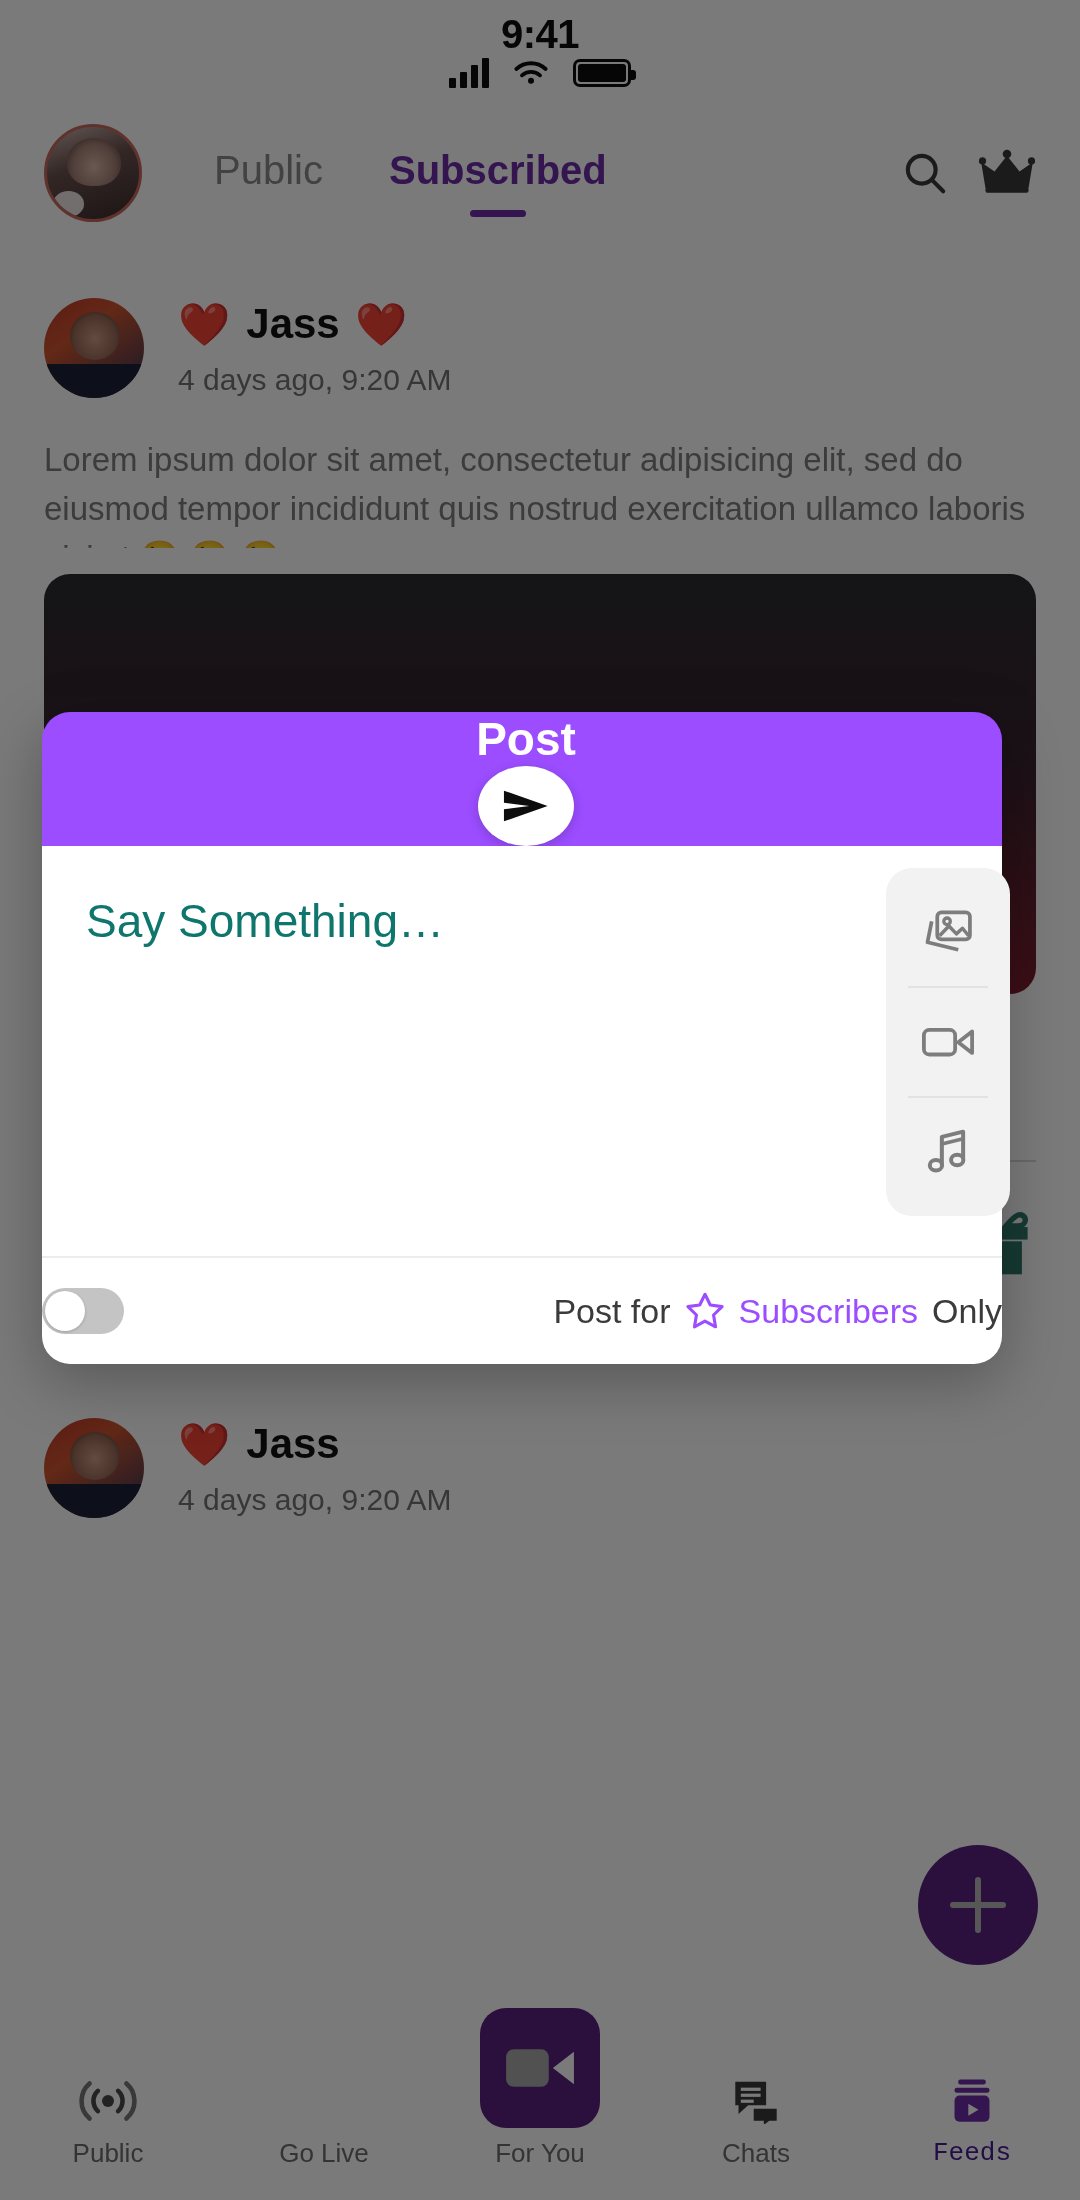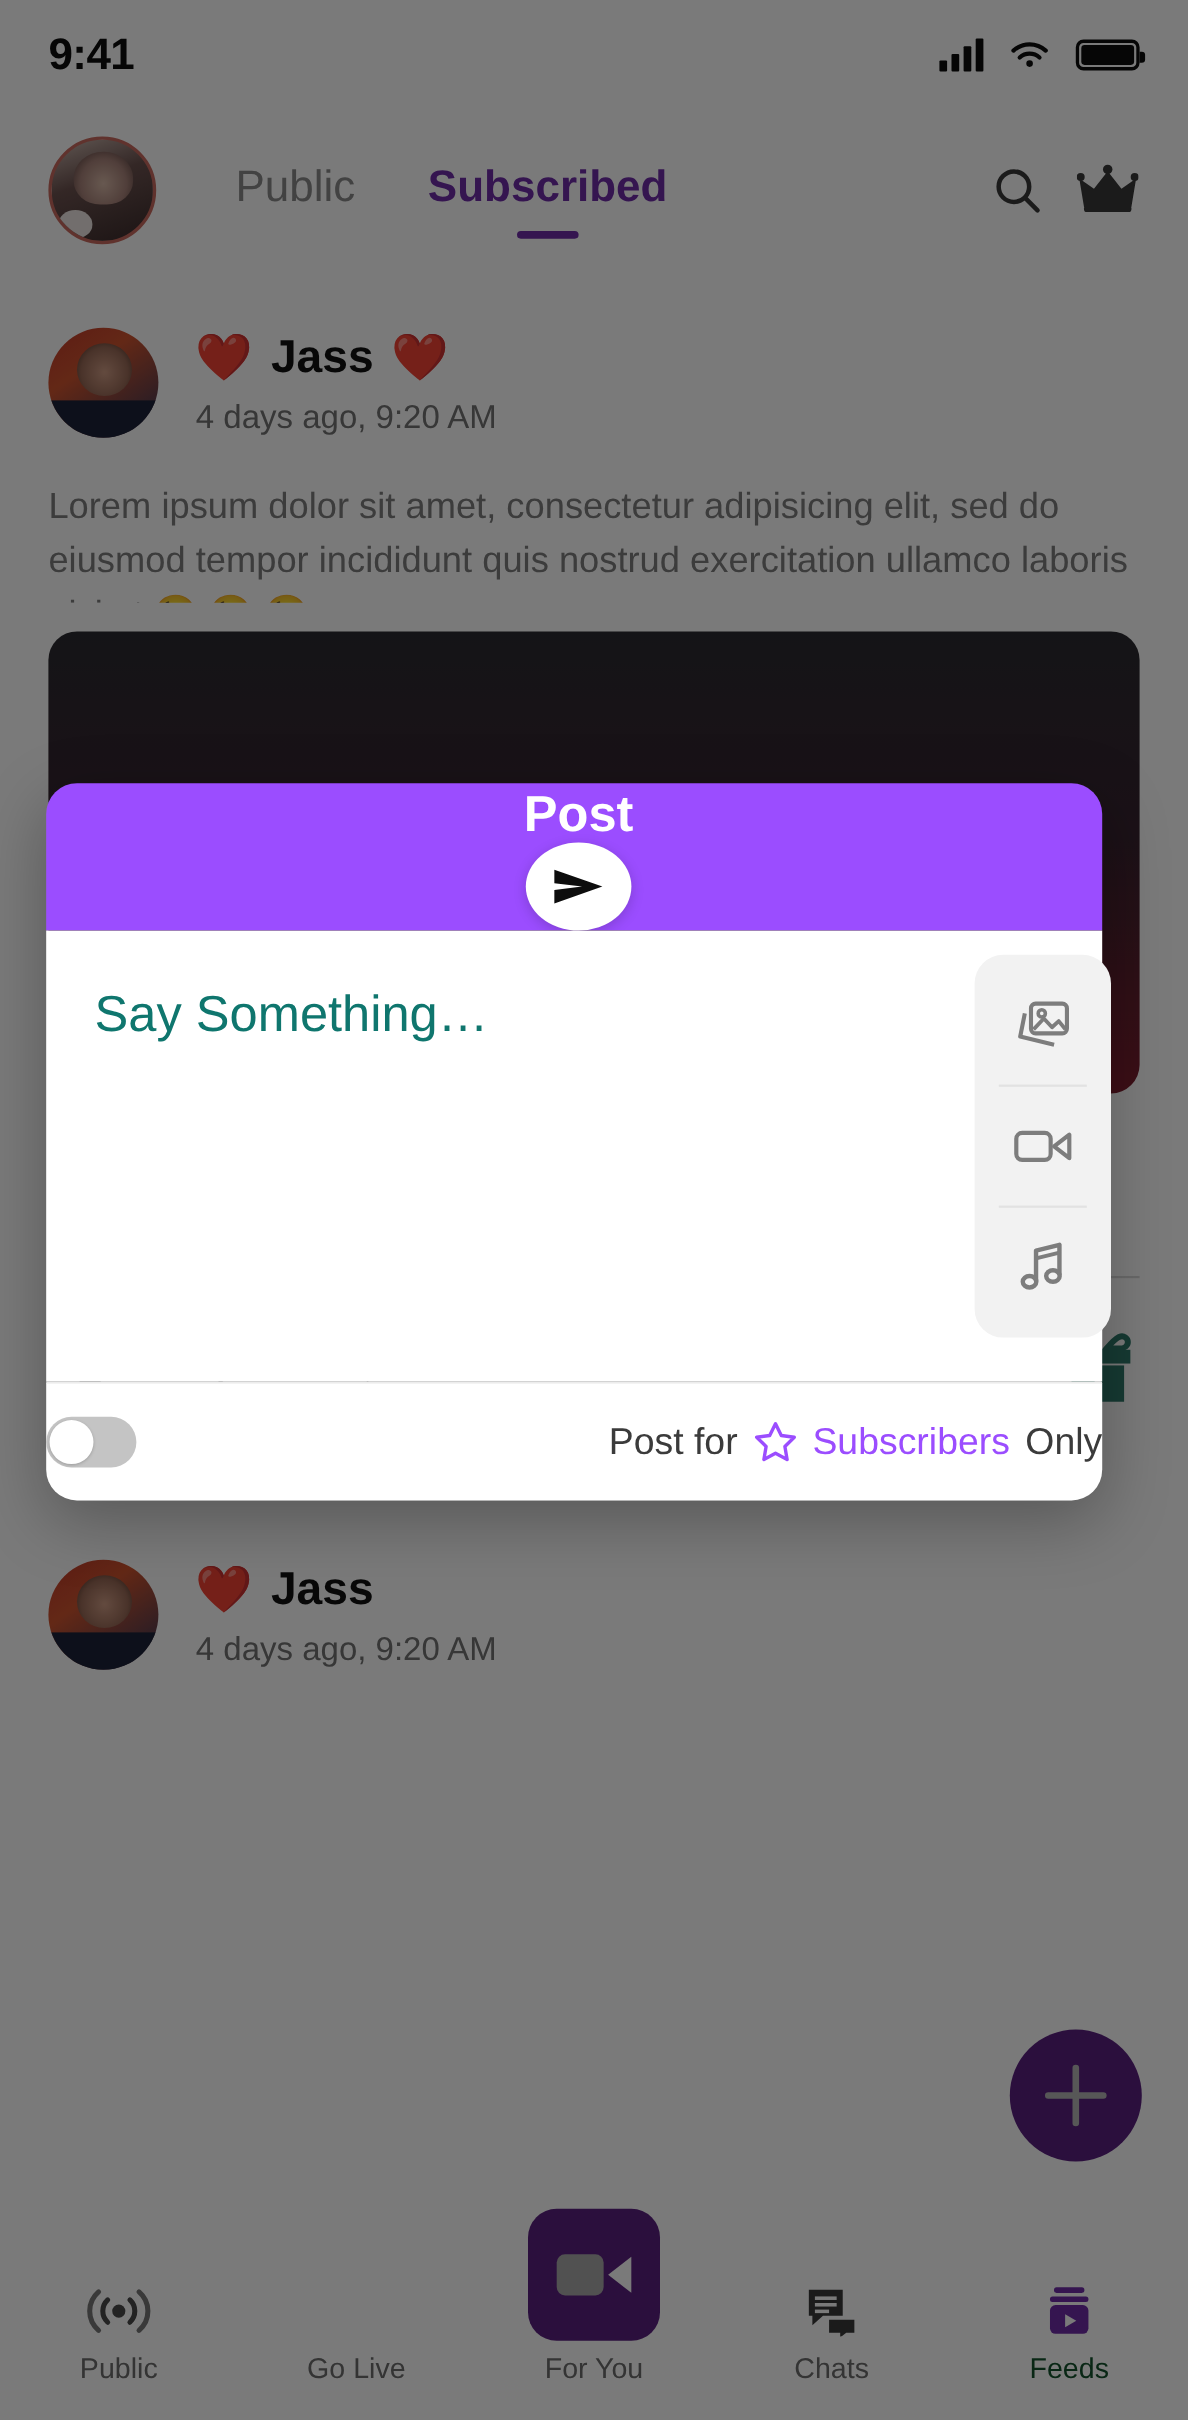--- a/index.html
+++ b/index.html
@@ -21,20 +21,21 @@
     position:absolute; inset:0;
     background:rgba(0,0,0,0.52);
     z-index:50;
   }
 
   
   .status-bar{
     position:absolute; top:0; left:0; right:0; height:100px;
     display:flex; align-items:center; justify-content:space-between;
     padding:12px 44px;
+    flex-direction:column;
   }
   .status-time{ font-size:40px; font-weight:bold; color:#0d0d0d; letter-spacing:-0.5px; }
   .status-right{ display:flex; align-items:center; gap:22px; }
   .sig-bars{ display:flex; align-items:flex-end; gap:4px; height:30px; }
   .sig-bars i{ display:block; width:7px; background:#0d0d0d; border-radius:1px; }
   .sig-bars i:nth-child(1){ height:10px; }
   .sig-bars i:nth-child(2){ height:16px; }
   .sig-bars i:nth-child(3){ height:23px; }
   .sig-bars i:nth-child(4){ height:30px; }
   .battery{
@@ -152,21 +153,21 @@
   
   .bottom-nav{
     position:absolute; left:0; right:0; bottom:0; height:140px;
     background:#ffffff; display:flex; align-items:flex-start;
     padding-top:18px; z-index:45;
   }
   .nav-item{
     flex:1; display:flex; flex-direction:column; align-items:center; gap:14px; cursor:pointer;
   }
   .nav-label{ font-size:26px; color:#6d6d6d; }
-  .nav-item.active .nav-label{ color:#14532d; }
+  .nav-item.active .nav-label{ color:#4c1d95;font-family:Liberation Mono, monospace; }
   .golive-btn{
     position:absolute; left:50%; transform:translateX(-50%); bottom:72px;
     width:120px; height:120px; border-radius:26px; background:#5b2080;
     display:flex; align-items:center; justify-content:center; z-index:46; cursor:pointer;
   }
 
   
   .modal{
     position:absolute; left:42px; top:712px; width:960px;
     z-index:100; border-radius:28px; overflow:visible;

